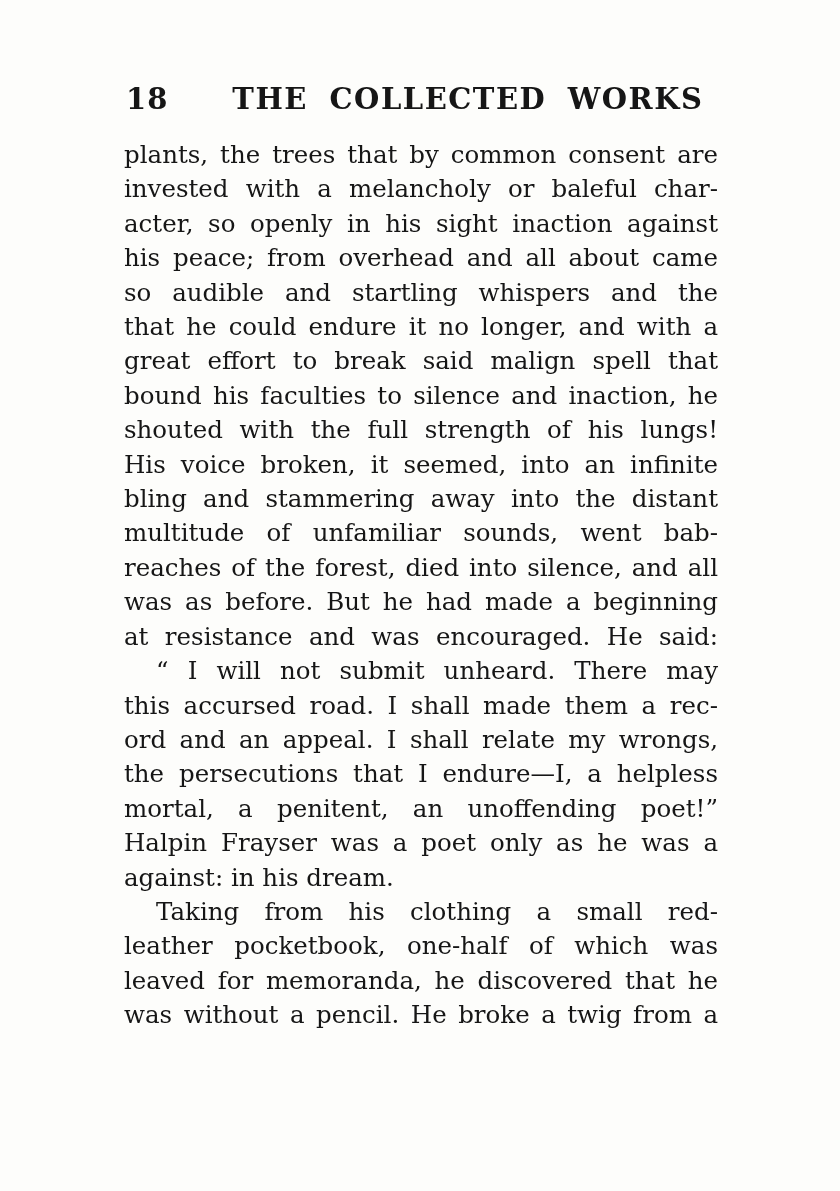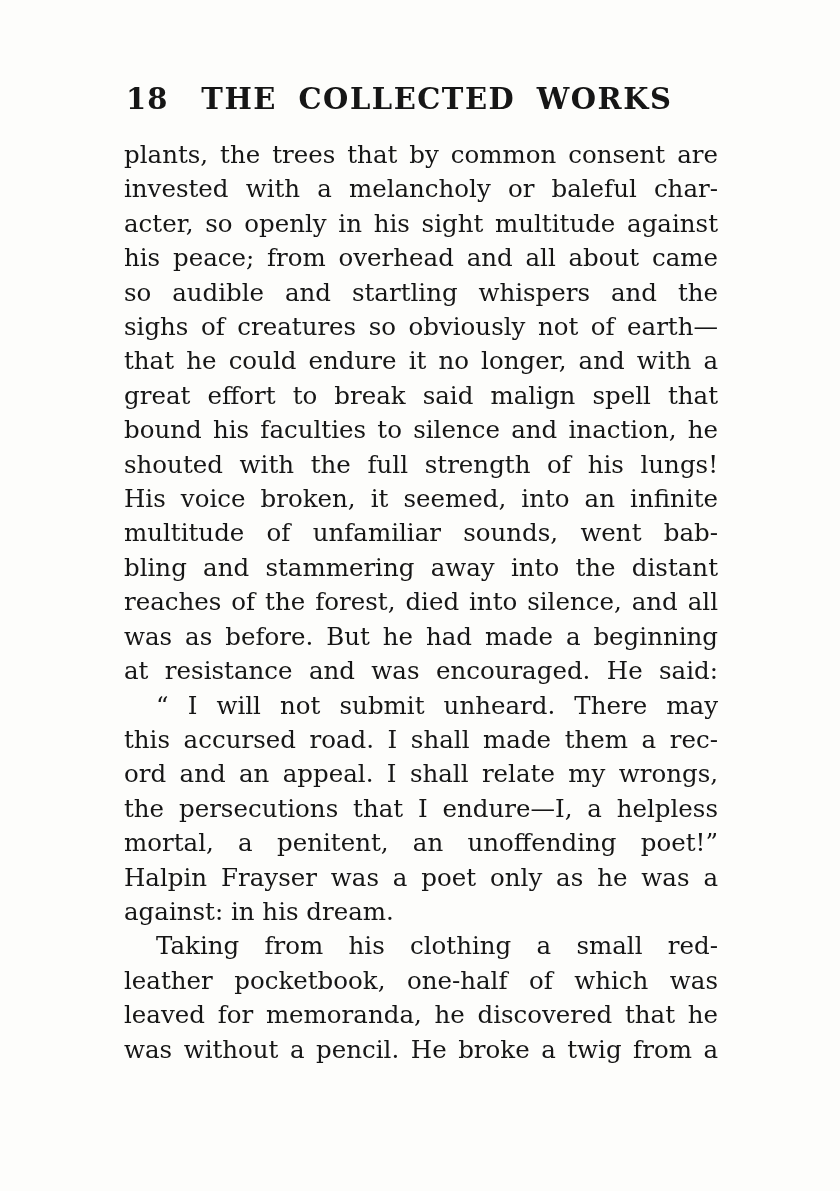--- a/index.html
+++ b/index.html
@@ -24,21 +24,21 @@
     left: 126px;
     width: 592px;
     display: flex;
     align-items: baseline;
     font-weight: bold;
     font-size: 29px;
     letter-spacing: 1.5px;
     white-space: nowrap;
   }
   .running-head .page-number {
-    margin-right: 33px;
+    margin-right: 64px;
     letter-spacing: 1px;
   }
   .running-head .head-title {
     flex: 1;
     display: flex;
     justify-content: space-between;
     word-spacing: 10px;
   }
   .text-block {
     position: absolute;
@@ -64,31 +64,30 @@
 <body>
 
 <div class="page">
   <div class="running-head">
     <span class="page-number">18</span>
     <span class="head-title">THE COLLECTED WORKS</span>
   </div>
   <div class="text-block">
       <div class="line">plants, the trees that by common consent are</div>
       <div class="line">invested with a melancholy or baleful char-</div>
-      <div class="line">acter, so openly in his sight multitude against</div>
+      <div class="line">acter, so openly in his sight inaction against</div>
       <div class="line">his peace; from overhead and all about came</div>
       <div class="line">so audible and startling whispers and the</div>
-      <div class="line">sighs of creatures so obviously not of earth—</div>
       <div class="line">that he could endure it no longer, and with a</div>
       <div class="line">great effort to break said malign spell that</div>
       <div class="line">bound his faculties to silence and inaction, he</div>
       <div class="line">shouted with the full strength of his lungs!</div>
       <div class="line">His voice broken, it seemed, into an infinite</div>
+      <div class="line">bling and stammering away into the distant</div>
       <div class="line">multitude of unfamiliar sounds, went bab-</div>
-      <div class="line">bling and stammering away into the distant</div>
       <div class="line">reaches of the forest, died into silence, and all</div>
       <div class="line">was as before.  But he had made a beginning</div>
       <div class="line">at resistance and was encouraged.  He said:</div>
       <div class="line indent">“ I will not submit unheard.  There may</div>
       <div class="line">this accursed road.  I shall made them a rec-</div>
       <div class="line">ord and an appeal.  I shall relate my wrongs,</div>
       <div class="line">the persecutions that I endure—I, a helpless</div>
       <div class="line">mortal, a penitent, an unoffending poet!”</div>
       <div class="line">Halpin Frayser was a poet only as he was a</div>
       <div class="line no-justify">against: in his dream.</div>

